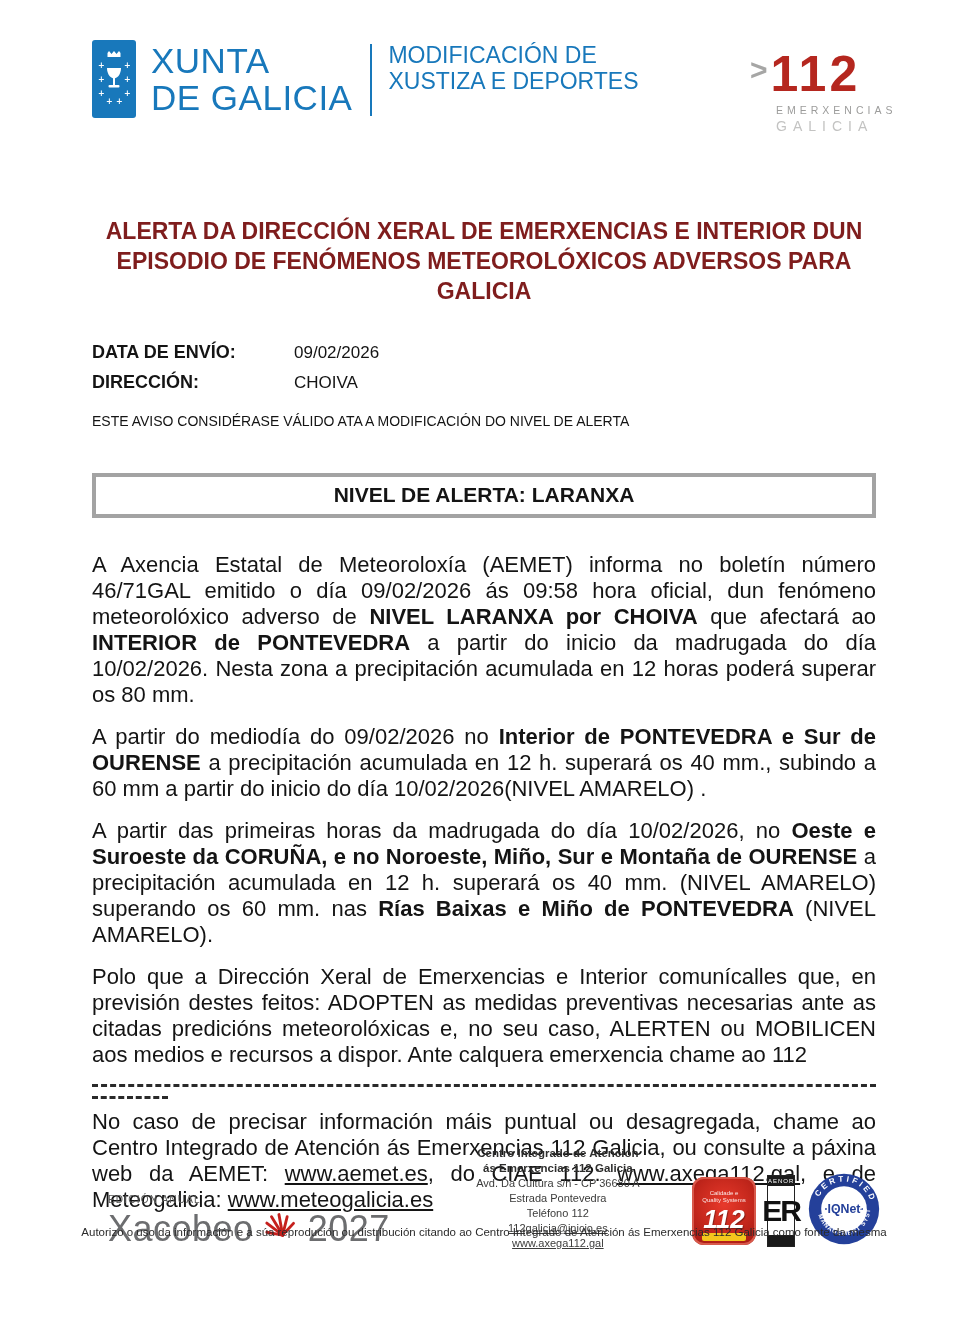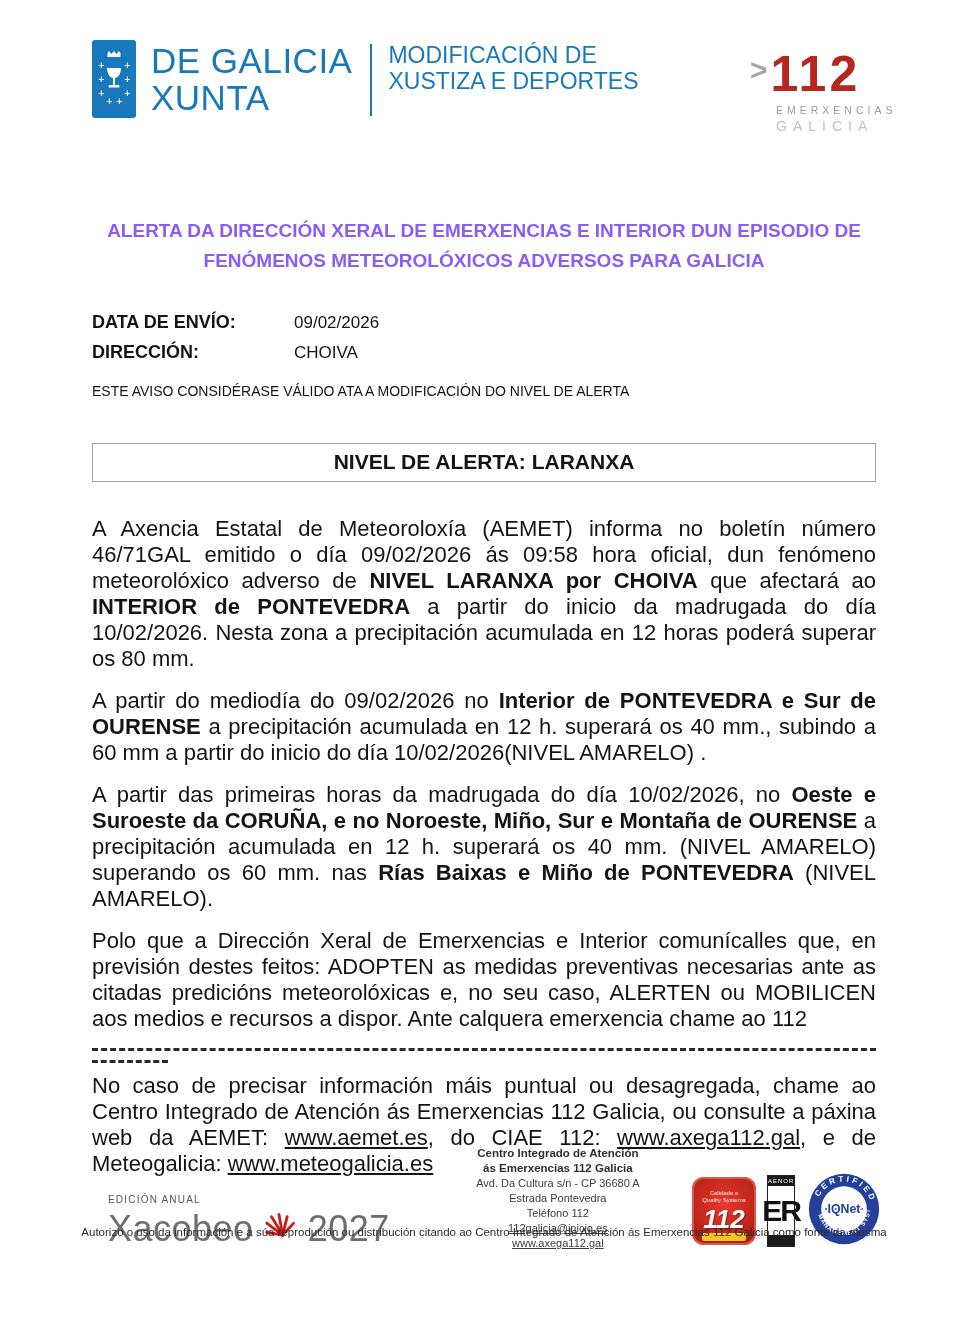--- a/index.html
+++ b/index.html
@@ -19,27 +19,27 @@
   .dept { color:#1878bb; font-size:23px; line-height:26px; font-weight:400; padding-top:2px; }
   .logo112 { margin-left:auto; padding-top:10px; width:130px; }
   .logo112-row { display:flex; align-items:flex-start; }
   .chevron { color:#a6a6a5; font-size:30px; font-weight:700; line-height:40px; margin-right:3px; }
   .n112 { color:#b5271f; font-size:50px; font-weight:800; line-height:48px; letter-spacing:3px;
           font-family:"Liberation Sans","DejaVu Sans",sans-serif; }
   .emx { color:#9c9c9b; font-size:10.5px; letter-spacing:4px; margin:6px 0 0 26px; }
   .gal { color:#c3c3c2; font-size:14px; letter-spacing:6px; margin:2px 0 0 26px; }
   
   .content { margin:0 92px; }
-  .doc-title { margin-top:82px; text-align:center; font-weight:700; font-size:19px; line-height:30px; color:#8b5cf6; }
+  .doc-title { margin-top:82px; text-align:center; font-weight:700; font-size:23px; line-height:30px; color:#7f1d1d; }
   .fields { margin-top:36px; }
   .field-row { display:flex; align-items:baseline; margin-bottom:9px; }
   .field-label { font-size:18px; font-weight:700; width:202px; flex:0 0 auto; }
   .field-value { font-size:17px; }
   .validity { font-size:14px; margin-top:20px; }
-  .alert-box { margin-top:44px; border:1px solid #a3a3a3; padding:6px 0 7px 0;
+  .alert-box { margin-top:44px; border:4px solid #a3a3a3; padding:6px 0 7px 0;
                text-align:center; font-weight:700; font-size:21px; }
   .body-text { margin-top:34px; }
   .body-text p { font-size:22px; line-height:26px; text-align:justify; margin:0 0 16px 0; }
   .link { text-decoration:underline; color:#141414; cursor:pointer; }
   .sep1 { border-top:3px dashed #2a2a2a; margin:4px 0 0 0; }
   .sep2 { width:76px; border-top:3px dashed #2a2a2a; margin:9px 0 10px 0; }
   
   .footer { position:absolute; top:1142px; left:108px; right:86px; display:flex; align-items:flex-end;gap:46px; }
   .xacobeo { flex:0 0 auto; }
   .edition { font-size:10px; letter-spacing:1.2px; color:#575756; margin-bottom:1px; }
@@ -88,22 +88,22 @@
               <text x="27" y="36">+</text>
             <text x="1" y="50">+</text>
               <text x="27" y="50">+</text>
             <text x="9" y="58">+</text>
               <text x="19" y="58">+</text>
           </g>
         </g>
       </svg>
     </div>
     <div class="org">
+      <div>XUNTA</div>
       <div>DE GALICIA</div>
-      <div>XUNTA</div>
     </div>
     <div class="hdr-divider"></div>
     <div class="dept">
       <div>MODIFICACIÓN DE</div>
       <div>XUSTIZA E DEPORTES</div>
     </div>
     <div class="logo112">
       <div class="logo112-row">
         <span class="chevron">&gt;</span>
         <span class="n112">112</span>

